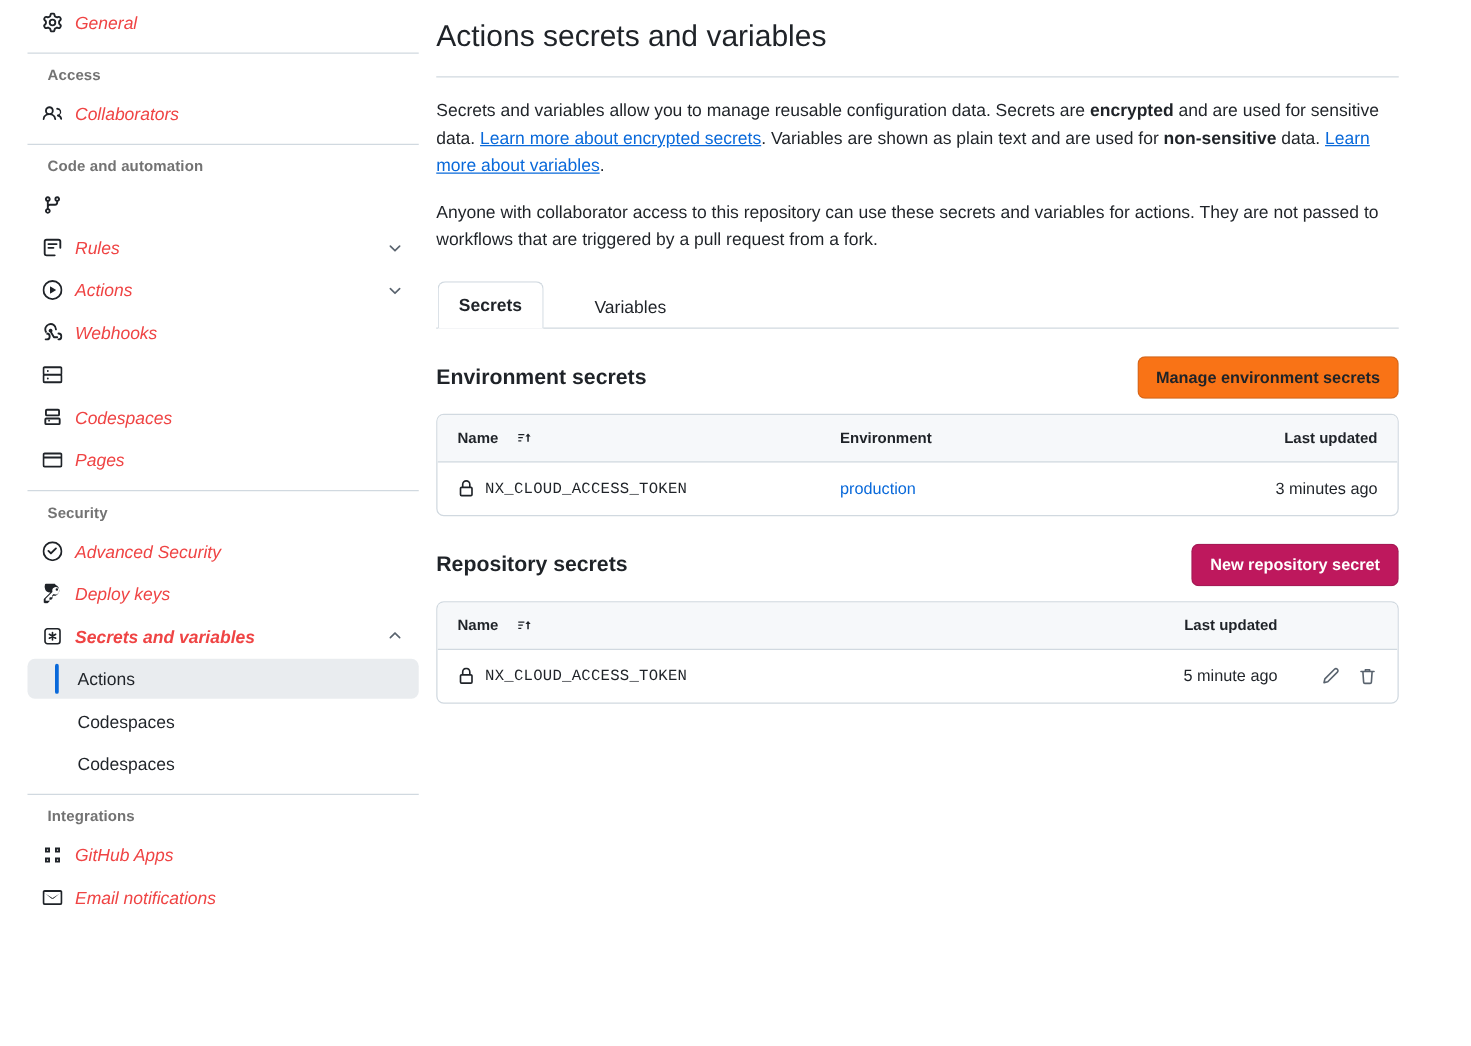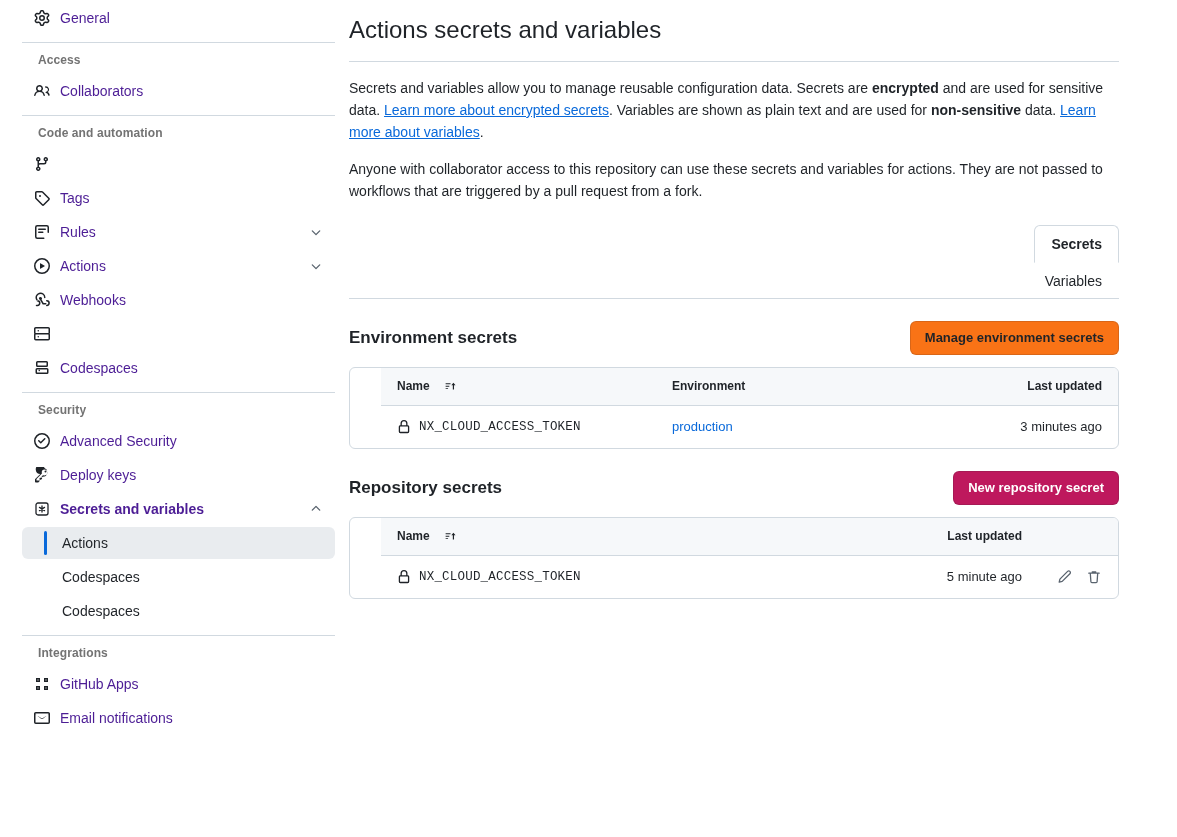--- a/index.html
+++ b/index.html
@@ -30,23 +30,24 @@
   }
   .nav-item {
     display: flex;
     align-items: center;
     gap: 10px;
     height: 32px;
     padding: 0 12px 0 12px;
     margin: 2px 0;
     border-radius: 6px;
     font-size: 14px;
-    color: #4c1d95;
+    color: #ef4444;
     cursor: pointer;
     position: relative;
+    font-style: italic;
   }
   .nav-item .label { flex: 1 1 auto; }
   .nav-item .chevron { color: #59636e; display: flex; align-items: center; }
   .nav-icon { width: 16px; height: 16px; display: inline-flex; align-items: center; justify-content: center; color: #1f2328; flex: 0 0 16px; }
   .divider { height: 1px; background: #d1d9e0; margin: 8px 0 0 0; width: 313px; }
   .sub-item {
     display: flex;
     align-items: center;
     height: 32px;
     padding-left: 40px;
@@ -91,23 +92,22 @@
   }
   p.desc b { font-weight: 700; }
   a.link { color: #0969da; text-decoration: underline; }
 
   
   .tabs {
     display: flex;
     align-items: flex-end;
     border-bottom: 1px solid #d1d9e0;
     margin: 22px 0 4px 0;
-    gap: 0;
+    gap: 24px;
     padding-left: 1px;
-    flex-direction: column;
   }
   .tab {
     font-size: 14px;
     padding: 10px 16px;
     border: 1px solid transparent;
     border-bottom: none;
     border-radius: 6px 6px 0 0;
     margin-bottom: -1px;
     color: #1f2328;
     cursor: pointer;
@@ -149,21 +149,20 @@
     color: #ffffff;
     border-color: rgba(31,35,40,0.15);
   }
 
   
   .tbl {
     border: 1px solid #d1d9e0;
     border-radius: 6px;
     overflow: hidden;
     background: #fff;
-    padding-left: 31px;
   }
   .tbl-head {
     display: flex;
     align-items: center;
     background: #f6f8fa;
     border-bottom: 1px solid #d1d9e0;
     height: 38px;
     padding: 0 16px;
     font-size: 12px;
     font-weight: 600;
@@ -227,28 +226,20 @@
       <div class="group-title">Code and automation</div>
 
       <div class="nav-item">
         <span class="nav-icon">
           <svg width="16" height="16" viewBox="0 0 16 16" fill="currentColor">
               <path d="M9.5 3.25a2.25 2.25 0 1 1 3 2.122V6A2.5 2.5 0 0 1 10 8.5H6a1 1 0 0 0-1 1v1.128a2.251 2.251 0 1 1-1.5 0V5.372a2.25 2.25 0 1 1 1.5 0v1.836A2.492 2.492 0 0 1 6 7h4a1 1 0 0 0 1-1v-.628A2.25 2.25 0 0 1 9.5 3.25Zm-6 0a.75.75 0 1 0 1.5 0 .75.75 0 0 0-1.5 0Zm8.25-.75a.75.75 0 1 0 0 1.5.75.75 0 0 0 0-1.5ZM4.25 12a.75.75 0 1 0 0 1.5.75.75 0 0 0 0-1.5Z"></path>
             </svg>
         </span>
       </div>
 
-      <div class="nav-item">
-        <span class="nav-icon">
-          <svg width="16" height="16" viewBox="0 0 16 16" fill="currentColor">
-              <path d="M1 7.775V2.75C1 1.784 1.784 1 2.75 1h5.025c.464 0 .91.184 1.238.513l6.25 6.25a1.75 1.75 0 0 1 0 2.474l-5.026 5.026a1.75 1.75 0 0 1-2.474 0l-6.25-6.25A1.752 1.752 0 0 1 1 7.775Zm1.5 0c0 .066.026.13.073.177l6.25 6.25a.25.25 0 0 0 .354 0l5.025-5.025a.25.25 0 0 0 0-.354l-6.25-6.25a.25.25 0 0 0-.177-.073H2.75a.25.25 0 0 0-.25.25ZM6 5a1 1 0 1 1 0 2 1 1 0 0 1 0-2Z"></path>
-            </svg>
-        </span>
-        <span class="label">Tags</span>
-      </div>
 
       <div class="nav-item">
         <span class="nav-icon">
           <svg width="16" height="16" viewBox="0 0 16 16" fill="currentColor">
               <path d="M3.25 1A2.25 2.25 0 0 0 1 3.25v9.5A2.25 2.25 0 0 0 3.25 15h6.5a.75.75 0 0 0 0-1.5h-6.5a.75.75 0 0 1-.75-.75v-9.5a.75.75 0 0 1 .75-.75h9.5a.75.75 0 0 1 .75.75v5a.75.75 0 0 0 1.5 0v-5A2.25 2.25 0 0 0 12.75 1Zm1.5 3.5a.75.75 0 0 0 0 1.5h6.5a.75.75 0 0 0 0-1.5Zm0 3a.75.75 0 0 0 0 1.5h4a.75.75 0 0 0 0-1.5Z"></path>
             </svg>
         </span>
         <span class="label">Rules</span>
         <span class="chevron">
           <svg width="14" height="14" viewBox="0 0 16 16" fill="currentColor">
@@ -290,20 +281,28 @@
 
       <div class="nav-item">
         <span class="nav-icon">
           <svg width="16" height="16" viewBox="0 0 16 16" fill="currentColor">
               <path d="M3.5 1h9A1.5 1.5 0 0 1 14 2.5v3A1.5 1.5 0 0 1 12.5 7h-9A1.5 1.5 0 0 1 2 5.5v-3A1.5 1.5 0 0 1 3.5 1Zm0 1.5v3h9v-3Zm-2 7A1.5 1.5 0 0 1 3 8h10a1.5 1.5 0 0 1 1.5 1.5v3A1.5 1.5 0 0 1 13 14H3a1.5 1.5 0 0 1-1.5-1.5Zm1.5 0v3h10v-3Zm1.5 1a.75.75 0 1 1 1.5 0 .75.75 0 0 1-1.5 0Z"></path>
             </svg>
         </span>
         <span class="label">Codespaces</span>
       </div>
 
+      <div class="nav-item">
+        <span class="nav-icon">
+          <svg width="16" height="16" viewBox="0 0 16 16" fill="currentColor">
+              <path d="M1.75 2h12.5c.966 0 1.75.784 1.75 1.75v8.5A1.75 1.75 0 0 1 14.25 14H1.75A1.75 1.75 0 0 1 0 12.25v-8.5C0 2.784.784 2 1.75 2Zm-.25 1.75v1.5h13v-1.5a.25.25 0 0 0-.25-.25H1.75a.25.25 0 0 0-.25.25Zm13 3h-13v5.5c0 .138.112.25.25.25h12.5a.25.25 0 0 0 .25-.25Z"></path>
+            </svg>
+        </span>
+        <span class="label">Pages</span>
+      </div>
 
       <div class="divider"></div>
     </div>
 
     <div class="nav-group">
       <div class="group-title">Security</div>
 
       <div class="nav-item">
         <span class="nav-icon">
           <svg width="16" height="16" viewBox="0 0 16 16" fill="currentColor">

